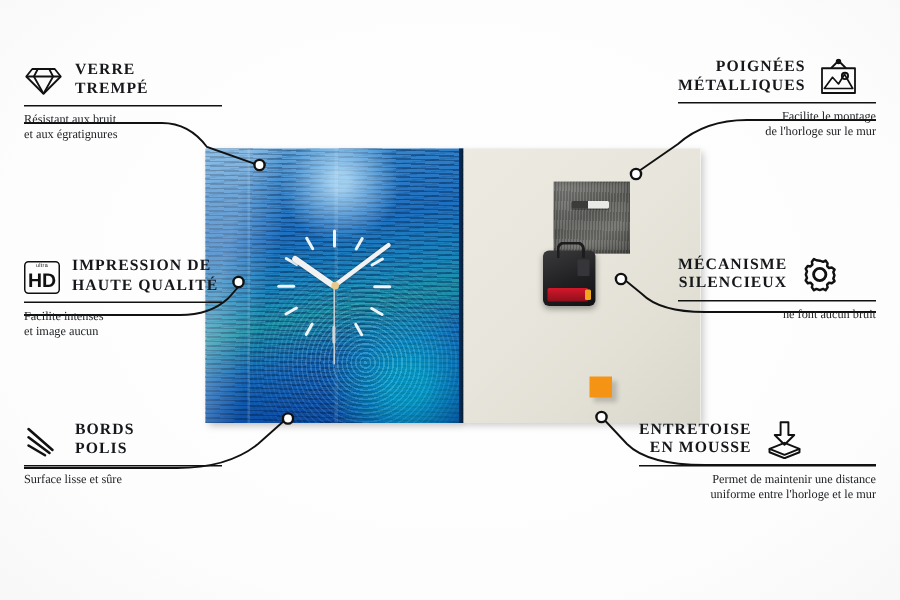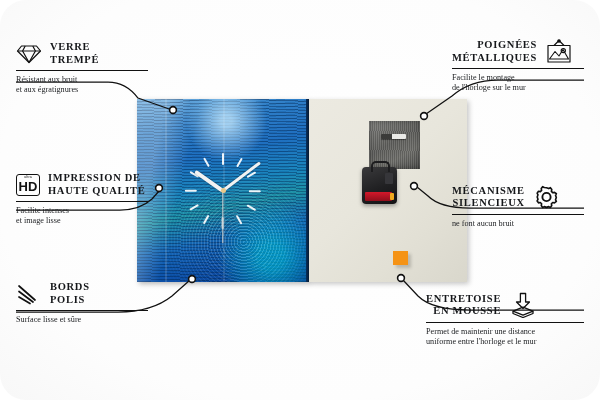--- a/index.html
+++ b/index.html
@@ -6,21 +6,20 @@
   body{
     width:600px;height:400px;overflow:hidden;
     font-family:"Liberation Serif",serif;
     background:#ffffff;
   }
   #stage{
     position:relative;width:600px;height:400px;
     background:
       radial-gradient(ellipse 720px 520px at 50% 46%, #ffffff 0%, #fdfdfd 42%, #f4f4f4 70%, #e9e9e9 100%);
     overflow:hidden;
-    border-radius:26px;
   }
 
   
   #product{
     position:absolute;left:137px;top:99px;width:330px;height:183px;
   }
   .panel{position:absolute;top:0;height:100%;}
 
   
   #face{
@@ -104,21 +103,21 @@
     font-family:"Liberation Serif",serif;font-weight:bold;
     font-size:10.5px;letter-spacing:.7px;line-height:12.5px;color:#15171a;
     text-transform:uppercase;white-space:nowrap;
   }
   .callout.right .ttl{text-align:right;}
   .rule{height:1px;background:#111;margin:4px 0 4px 0;}
   .desc{
     font-family:"Liberation Serif",serif;font-size:8.2px;line-height:10.2px;
     color:#1b1d20;white-space:nowrap;
   }
-  .callout.right .desc{text-align:left;}
+  .callout.right .desc{text-align:right;}
   .ico{flex:0 0 auto;display:block;}
 
   .hdbadge{
     width:22px;height:20px;border:1.4px solid #111;border-radius:3px;
     display:flex;flex-direction:column;align-items:center;justify-content:center;line-height:1;
   }
   .hdbadge .u{font-family:"Liberation Sans",sans-serif;font-size:3.6px;letter-spacing:.2px;color:#111;}
   .hdbadge .h{font-family:"Liberation Sans",sans-serif;font-size:13px;font-weight:bold;color:#111;margin-top:.5px;}
 </style>
 </head>
@@ -243,21 +242,21 @@
         <span class="h">HD</span>
       </div>
       <div class="ttl">
         <div>IMPRESSION DE</div>
         <div>HAUTE QUALITÉ</div>
       </div>
     </div>
     <div class="rule"></div>
     <div class="desc">
       <div>Facilite intenses</div>
-      <div>et image lisse</div>
+      <div>et image aucun</div>
     </div>
   </div>
 
   <div class="callout left" style="left:16px;top:281px;width:132px">
     <div class="head">
       <svg class="ico" width="26" height="22" viewBox="0 0 26 22">
         <g stroke="#111" stroke-width="1.7" stroke-linecap="round">
           <path d="M3,3 L19,17"></path>
             <path d="M3,8.5 L17,19"></path>
             <path d="M3,14 L14,20.5"></path>
@@ -290,40 +289,40 @@
         </g>
       </svg>
     </div>
     <div class="rule"></div>
     <div class="desc">
       <div>Facilite le montage</div>
       <div>de l'horloge sur le mur</div>
     </div>
   </div>
 
-  <div class="callout right" style="left:452px;top:184px;width:132px">
+  <div class="callout right" style="left:452px;top:170px;width:132px">
     <div class="head">
       <div class="ttl">
         <div>MÉCANISME</div>
         <div>SILENCIEUX</div>
       </div>
       <svg class="ico" width="27" height="26" viewBox="0 0 27 26">
         <g fill="none" stroke="#111" stroke-width="1.9" stroke-linejoin="round">
           <path d="M13.5,2.2 l2.6,.9 1.9,-1.0 1.6,2.2 -0.4,2.1 1.5,1.5 2.1,-0.4 2.2,1.6 -1.0,1.9 .9,2.6 -0.9,2.6 1.0,1.9 -2.2,1.6 -2.1,-0.4 -1.5,1.5 .4,2.1 -1.6,2.2 -1.9,-1.0 -2.6,.9 -2.6,-0.9 -1.9,1.0 -1.6,-2.2 .4,-2.1 -1.5,-1.5 -2.1,.4 -1.6,-2.2 1.0,-1.9 -0.9,-2.6 .9,-2.6 -1.0,-1.9 1.6,-2.2 2.1,.4 1.5,-1.5 -0.4,-2.1 1.6,-2.2 1.9,1.0 Z" transform="scale(.86) translate(2.2,2.2)"></path>
           <circle cx="13.5" cy="13" r="4.1"></circle>
         </g>
       </svg>
     </div>
     <div class="rule"></div>
     <div class="desc">
       <div>ne font aucun bruit</div>
     </div>
   </div>
 
-  <div class="callout right" style="left:426px;top:292px;width:158px">
+  <div class="callout right" style="left:426px;top:280px;width:158px">
     <div class="head">
       <div class="ttl">
         <div>ENTRETOISE</div>
         <div>EN MOUSSE</div>
       </div>
       <svg class="ico" width="28" height="26" viewBox="0 0 28 26">
         <g fill="none" stroke="#111" stroke-width="1.3" stroke-linejoin="round">
           <path d="M11.4,1.5 H16.6 V10 H20.5 L14,16.5 L7.5,10 H11.4 Z"></path>
           <path d="M14,15.2 L24,19.2 L14,23.2 L4,19.2 Z"></path>
           <path d="M4,19.2 v2.3 L14,25.5 L24,21.5 v-2.3"></path>

